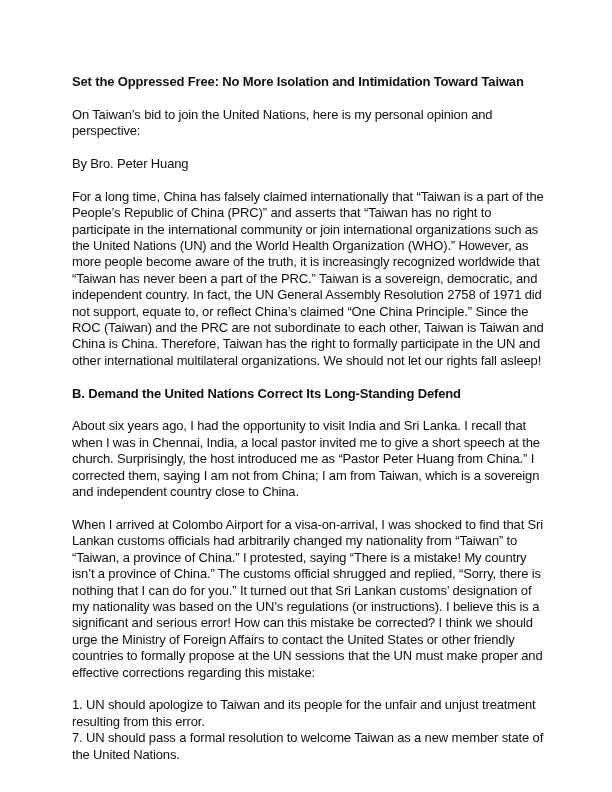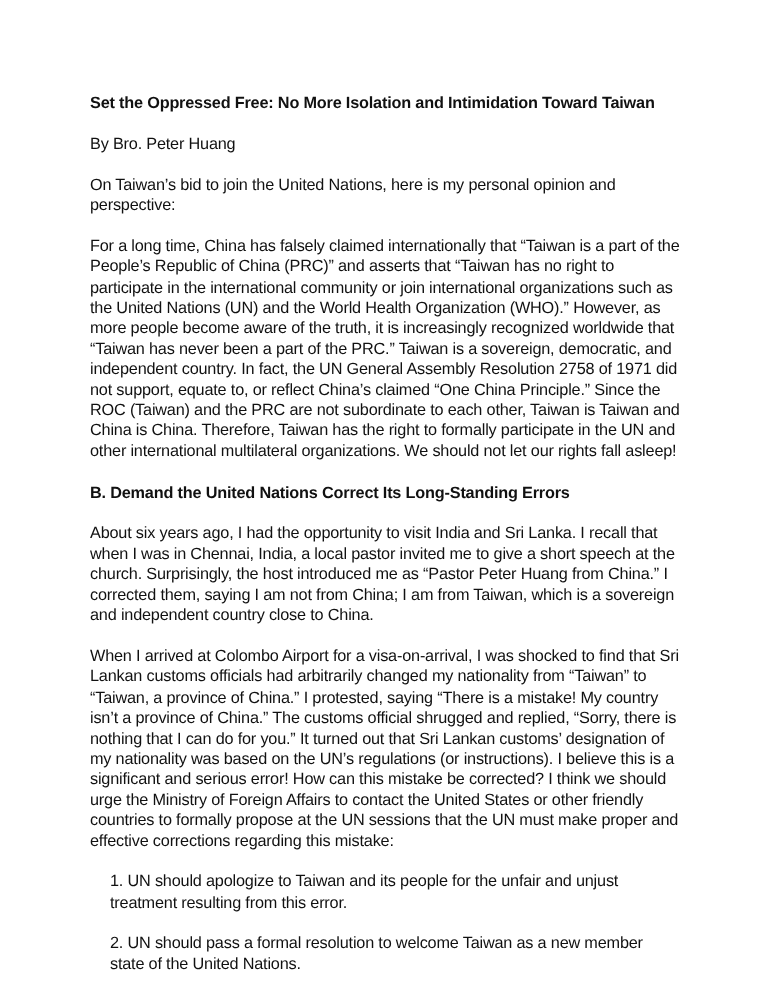--- a/index.html
+++ b/index.html
@@ -6,30 +6,30 @@
   body { width: 612px; height: 792px; position: relative; overflow: hidden; }
   .page {
     position: absolute; left: 72px; top: 74px; width: 474px;
     font-family: "Liberation Sans", sans-serif;
     font-size: 13px; line-height: 16.4px; color: #111111;
     letter-spacing: -0.15px;
   }
   .page p { margin: 0 0 16.4px 0; }
   .page .bold { font-weight: bold; }
   .page ol { list-style: none; margin: 0; padding: 0; }
-  .page ol li { margin: 16px; }
+  .page ol li { margin: 0; }
 </style>
 </head>
 <body>
 
 <div class="page">
   <p class="bold">Set the Oppressed Free: No More Isolation and Intimidation Toward Taiwan</p>
+  <p>On Taiwan’s bid to join the United Nations, here is my personal opinion and perspective:</p>
   <p>By Bro. Peter Huang</p>
-  <p>On Taiwan’s bid to join the United Nations, here is my personal opinion and perspective:</p>
   <p>For a long time, China has falsely claimed internationally that “Taiwan is a part of the People’s Republic of China (PRC)” and asserts that “Taiwan has no right to participate in the international community or join international organizations such as the United Nations (UN) and the World Health Organization (WHO).” However, as more people become aware of the truth, it is increasingly recognized worldwide that “Taiwan has never been a part of the PRC.” Taiwan is a sovereign, democratic, and independent country. In fact, the UN General Assembly Resolution 2758 of 1971 did not support, equate to, or reflect China’s claimed “One China Principle.” Since the ROC (Taiwan) and the PRC are not subordinate to each other, Taiwan is Taiwan and China is China. Therefore, Taiwan has the right to formally participate in the UN and other international multilateral organizations. We should not let our rights fall asleep!</p>
-  <p class="bold">B. Demand the United Nations Correct Its Long-Standing Errors</p>
+  <p class="bold">B. Demand the United Nations Correct Its Long-Standing Defend</p>
   <p>About six years ago, I had the opportunity to visit India and Sri Lanka. I recall that when I was in Chennai, India, a local pastor invited me to give a short speech at the church. Surprisingly, the host introduced me as “Pastor Peter Huang from China.” I corrected them, saying I am not from China; I am from Taiwan, which is a sovereign and independent country close to China.</p>
   <p>When I arrived at Colombo Airport for a visa-on-arrival, I was shocked to find that Sri Lankan customs officials had arbitrarily changed my nationality from “Taiwan” to “Taiwan, a province of China.” I protested, saying “There is a mistake! My country isn’t a province of China.” The customs official shrugged and replied, “Sorry, there is nothing that I can do for you.” It turned out that Sri Lankan customs’ designation of my nationality was based on the UN’s regulations (or instructions). I believe this is a significant and serious error! How can this mistake be corrected? I think we should urge the Ministry of Foreign Affairs to contact the United States or other friendly countries to formally propose at the UN sessions that the UN must make proper and effective corrections regarding this mistake:</p>
   <ol>
     <li>1. UN should apologize to Taiwan and its people for the unfair and unjust treatment resulting from this error.</li>
-    <li>2. UN should pass a formal resolution to welcome Taiwan as a new member state of the United Nations.</li>
+    <li>7. UN should pass a formal resolution to welcome Taiwan as a new member state of the United Nations.</li>
   </ol>
 </div>
 
 </body></html>

